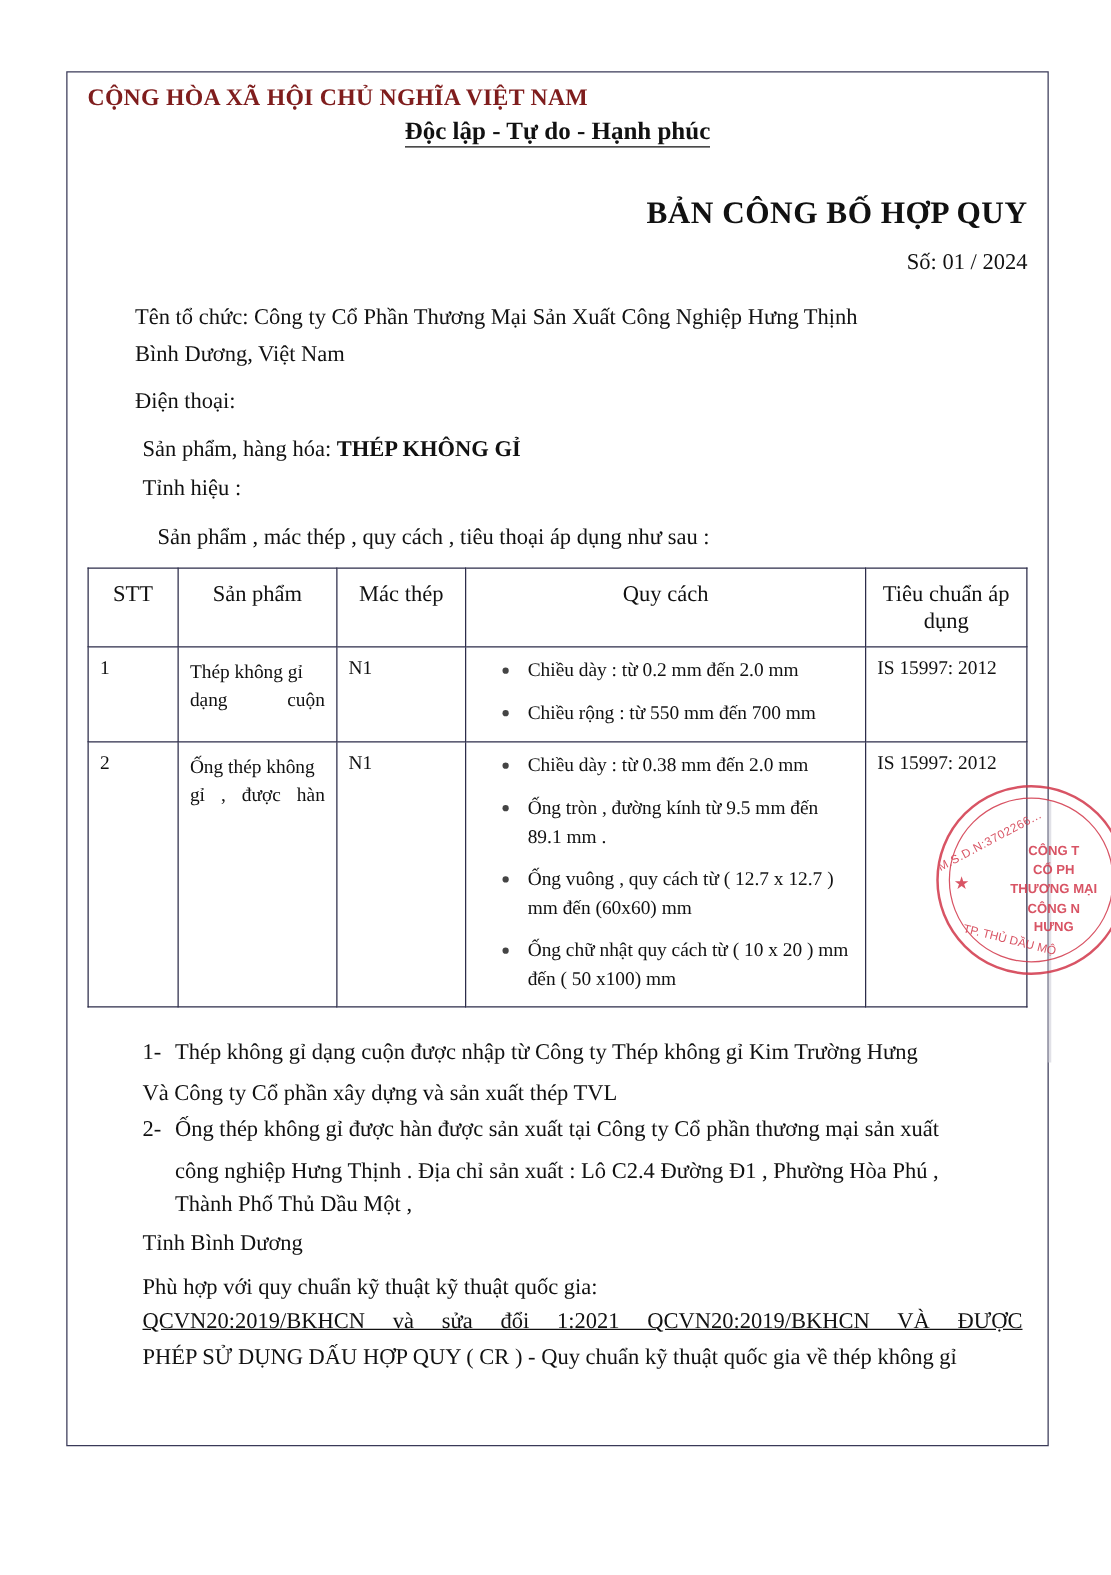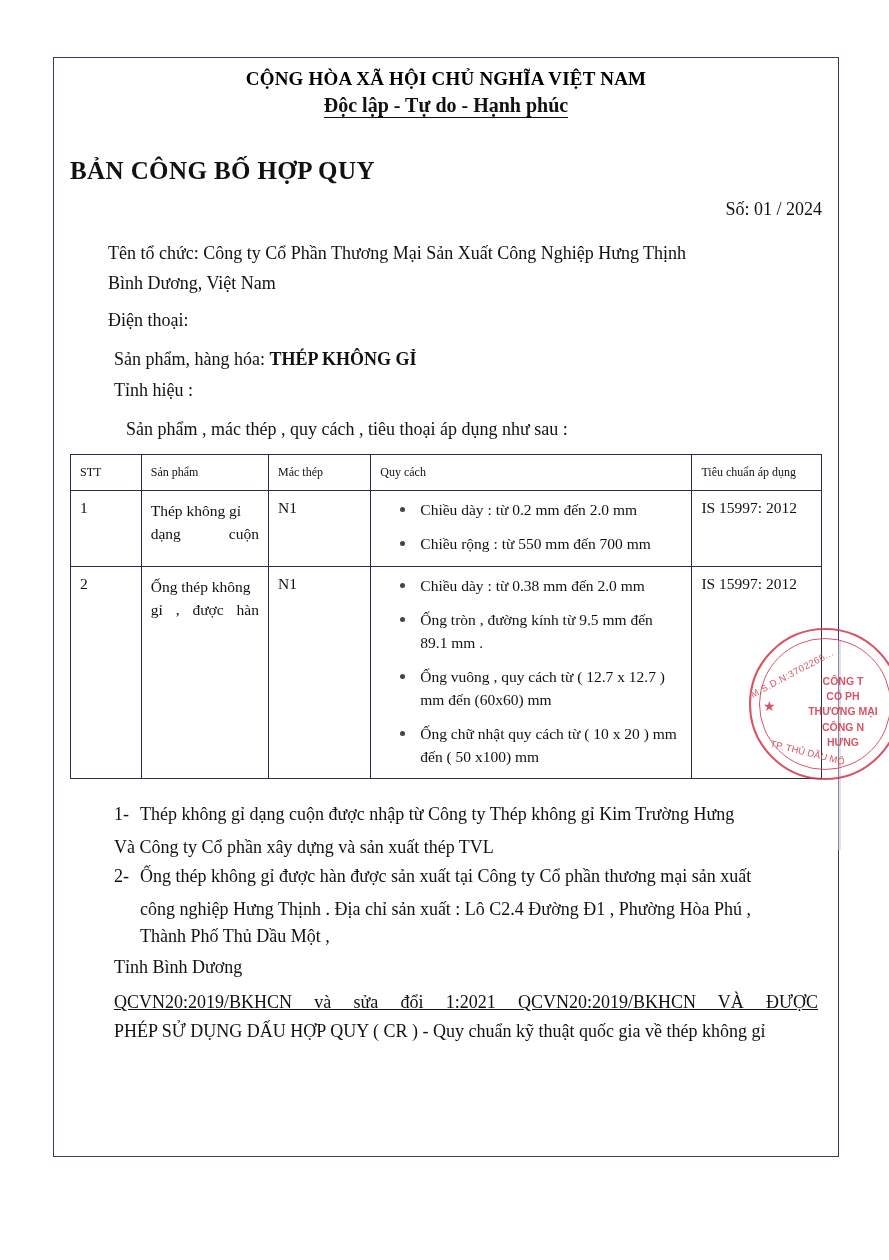--- a/index.html
+++ b/index.html
@@ -32,38 +32,37 @@
     box-sizing: border-box;
   }
   .content {
     position: absolute;
     left: 70px;
     top: 68px;
     width: 752px;
     box-sizing: border-box;
   }
   .national-header {
-    text-align: center;
     font-weight: bold;
     font-size: 19px;
     letter-spacing: 0.2px;
-    color: #000000;
+    color: #7f1d1d;
   }
   .national-sub {
     text-align: center;
     font-weight: bold;
     font-size: 20px;
     margin-top: 4px;
   }
   .national-sub span.u {
     border-bottom: 1.4px solid #111;
     padding-bottom: 1px;
   }
   .doc-title {
-    text-align: left;
+    text-align: right;
     font-weight: bold;
     font-size: 25px;
     margin-top: 40px;
     letter-spacing: 0.4px;
   }
   .doc-number {
     text-align: right;
     font-size: 18px;
     margin-top: 14px;
   }
@@ -107,23 +106,24 @@
     font-size: 15.5px;
   }
   table.spec th, table.spec td {
     border: 1px solid #2d2d4a;
     padding: 8px 9px;
     vertical-align: top;
     text-align: left;
     font-weight: normal;
   }
   table.spec thead th {
-    font-size: 12px;
+    font-size: 18px;
     padding-top: 10px;
     padding-bottom: 10px;
+    text-align: center;
   }
   .col-stt { width: 56px; text-align: center; }
   .col-prod { width: 118px; }
   .col-mac { width: 92px; text-align: center; }
   .col-quy { width: 332px; }
   .col-tc { width: 120px; }
   td.center { text-align: center; }
   td.prodcell {
     text-align: justify;
     text-align-last: justify;
@@ -341,20 +341,21 @@
         <span class="num">2-</span>
         <span>Ống thép không gỉ được hàn được sản xuất tại Công ty Cổ phần thương mại sản xuất</span>
       </div>
       <div class="note-indent">công nghiệp Hưng Thịnh . Địa chỉ sản xuất : Lô C2.4 Đường Đ1 , Phường Hòa Phú ,</div>
       <div class="note-indent">Thành Phố Thủ Dầu Một ,</div>
 
       <div class="note-plain">Tỉnh Bình Dương</div>
     </div>
 
     <div class="closing">
+      <div>Phù hợp với quy chuẩn kỹ thuật kỹ thuật quốc gia:</div>
       <div class="just">QCVN20:2019/BKHCN và sửa đổi 1:2021  QCVN20:2019/BKHCN VÀ ĐƯỢC</div>
       <div class="last">PHÉP SỬ DỤNG DẤU HỢP QUY ( CR ) -  Quy chuẩn kỹ thuật quốc gia về thép không gỉ</div>
     </div>
 
   </div>
 
   <div class="seal">
     <div class="star">★</div>
     <div class="arc">M.S.D.N:3702266...</div>
     <div class="mid">

